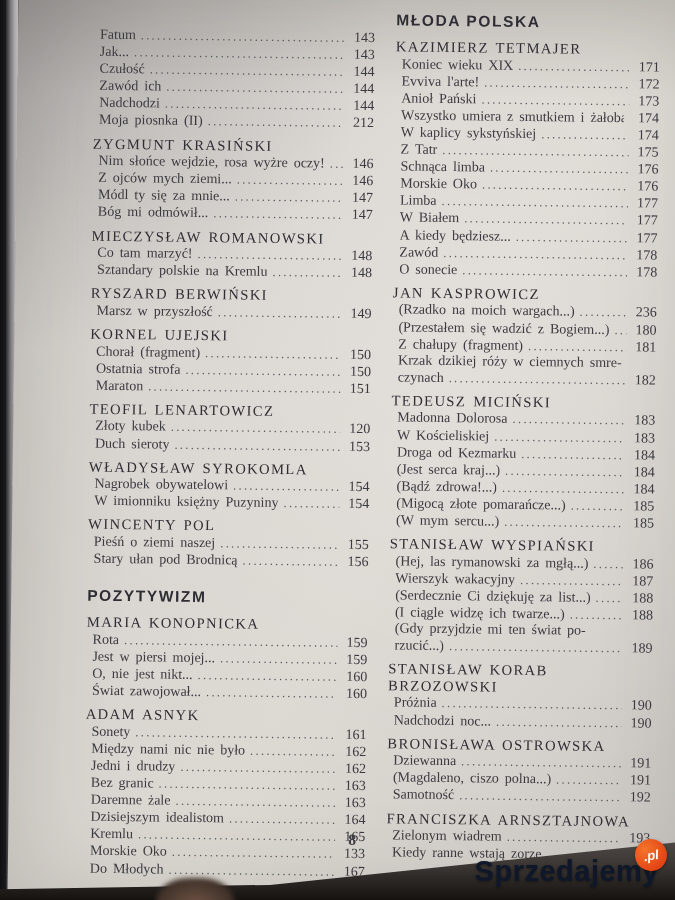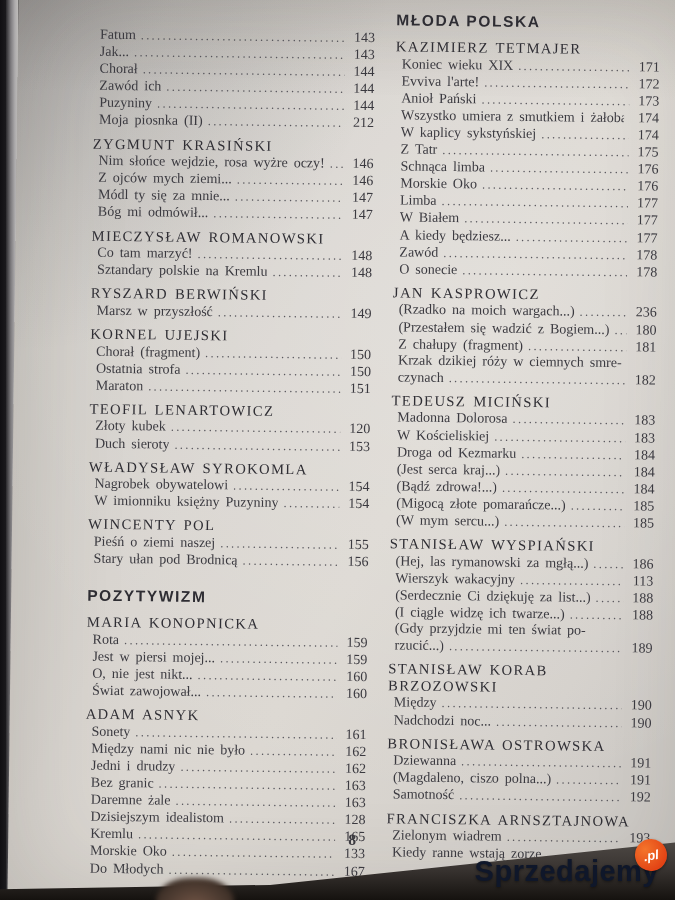--- a/index.html
+++ b/index.html
@@ -91,31 +91,31 @@
           <span class="t">Fatum</span>
           <span class="dots"></span>
           <span class="pg">143</span>
         </div>
         <div class="row">
           <span class="t">Jak...</span>
           <span class="dots"></span>
           <span class="pg">143</span>
         </div>
         <div class="row">
-          <span class="t">Chorał</span>
+          <span class="t">Czułość</span>
           <span class="dots"></span>
           <span class="pg">144</span>
         </div>
         <div class="row">
           <span class="t">Zawód ich</span>
           <span class="dots"></span>
           <span class="pg">144</span>
         </div>
         <div class="row">
-          <span class="t">Puzyniny</span>
+          <span class="t">Nadchodzi</span>
           <span class="dots"></span>
           <span class="pg">144</span>
         </div>
         <div class="row">
           <span class="t">Moja piosnka (II)</span>
           <span class="dots"></span>
           <span class="pg">212</span>
         </div>
       </div>
       <div class="author-block">
@@ -266,21 +266,21 @@
           <span class="pg">163</span>
         </div>
         <div class="row">
           <span class="t">Daremne żale</span>
           <span class="dots"></span>
           <span class="pg">163</span>
         </div>
         <div class="row">
           <span class="t">Dzisiejszym idealistom</span>
           <span class="dots"></span>
-          <span class="pg">128</span>
+          <span class="pg">164</span>
         </div>
         <div class="row">
           <span class="t">Kremlu</span>
           <span class="dots"></span>
           <span class="pg">165</span>
         </div>
         <div class="row">
           <span class="t">Morskie Oko</span>
           <span class="dots"></span>
           <span class="pg">133</span>
@@ -429,21 +429,21 @@
       <div class="author-block">
         <div class="author-name">STANISŁAW WYSPIAŃSKI</div>
         <div class="row">
           <span class="t">(Hej, las rymanowski za mgłą...)</span>
           <span class="dots"></span>
           <span class="pg">186</span>
         </div>
         <div class="row">
           <span class="t">Wierszyk wakacyjny</span>
           <span class="dots"></span>
-          <span class="pg">113</span>
+          <span class="pg">187</span>
         </div>
         <div class="row">
           <span class="t">(Serdecznie Ci dziękuję za list...)</span>
           <span class="dots"></span>
           <span class="pg">188</span>
         </div>
         <div class="row">
           <span class="t">(I ciągle widzę ich twarze...)</span>
           <span class="dots"></span>
           <span class="pg">188</span>
@@ -454,21 +454,21 @@
         <div class="row">
           <span class="t">rzucić...)</span>
           <span class="dots"></span>
           <span class="pg">189</span>
         </div>
       </div>
       <div class="author-block">
         <div class="author-name">STANISŁAW KORAB</div>
         <div class="author-name">BRZOZOWSKI</div>
         <div class="row">
-          <span class="t">Między</span>
+          <span class="t">Próżnia</span>
           <span class="dots"></span>
           <span class="pg">190</span>
         </div>
         <div class="row">
           <span class="t">Nadchodzi noc...</span>
           <span class="dots"></span>
           <span class="pg">190</span>
         </div>
       </div>
       <div class="author-block">

